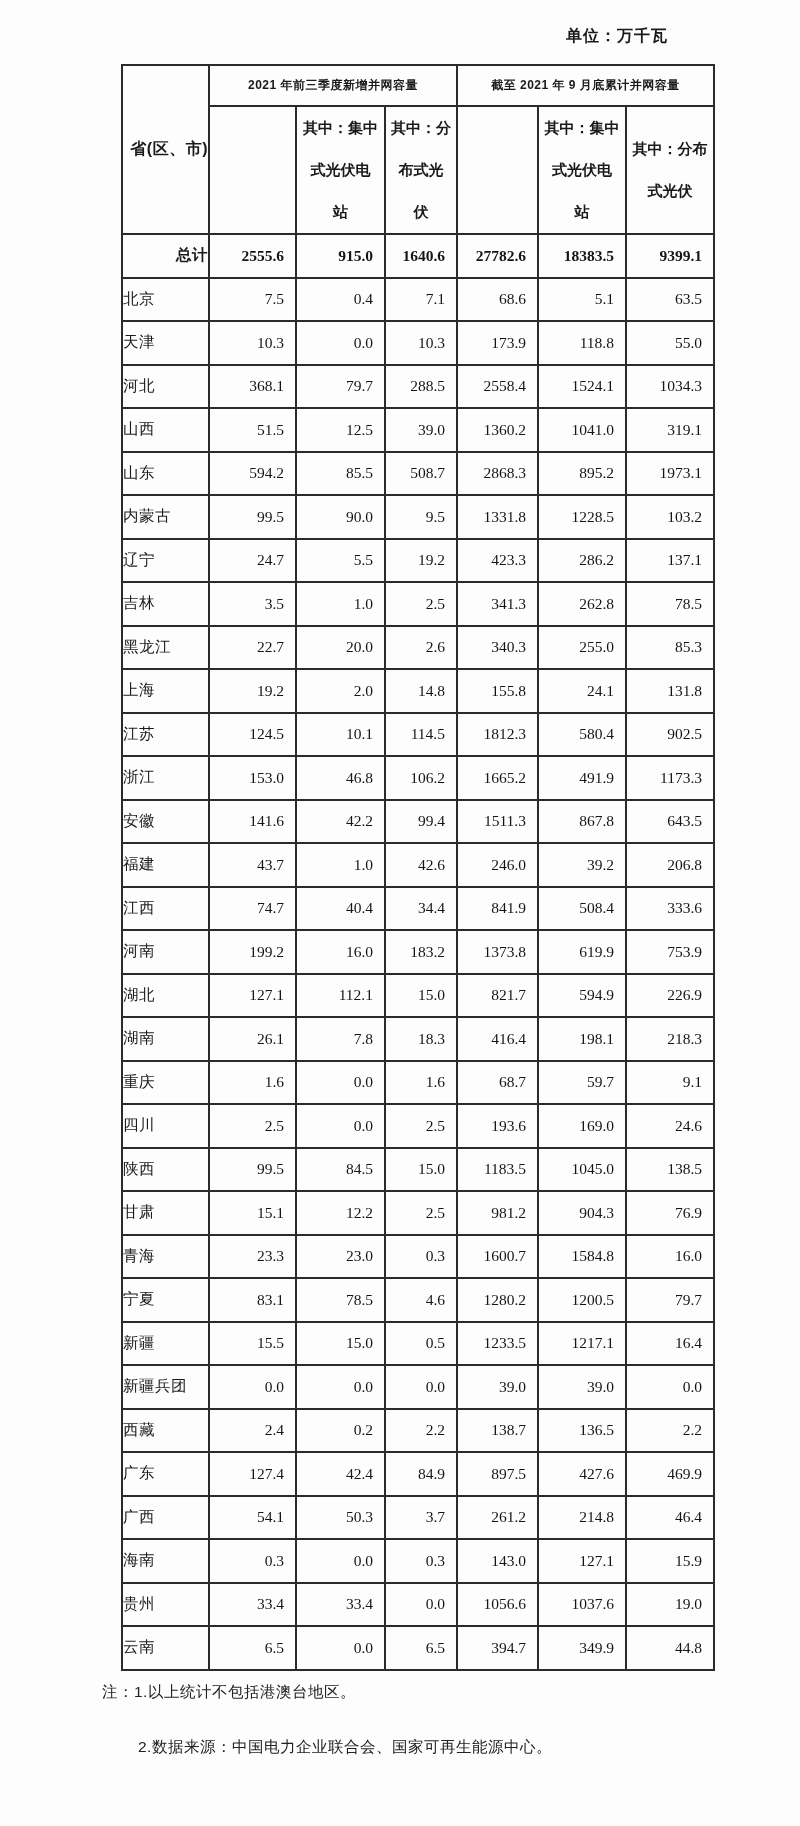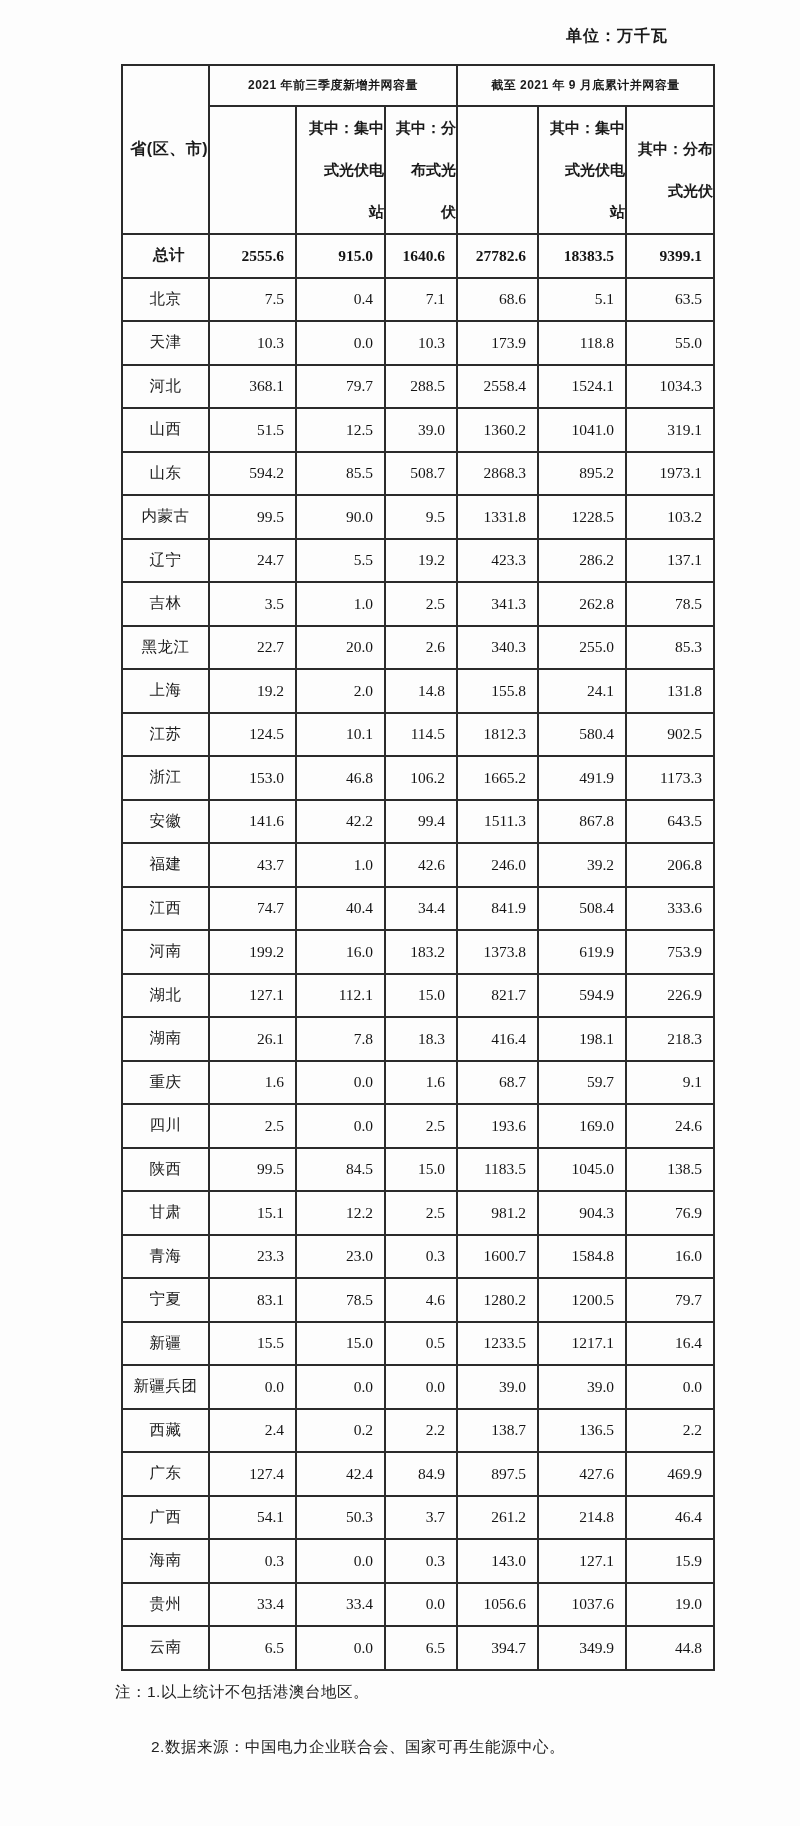--- a/index.html
+++ b/index.html
@@ -47,50 +47,48 @@
   th.group {
     font-size: 12px;
     font-weight: bold;
     text-align: center;
     letter-spacing: 0.5px;
     margin-left: 44px;
   }
   th.sub {
     font-size: 15px;
     font-weight: bold;
-    text-align: right;
+    text-align: center;
     white-space: pre-line;
     line-height: 42px;
   }
   tbody tr { height: 43.5px; }
   td.province {
     font-size: 15.5px;
-    text-align: center;
     letter-spacing: 0.5px;
   }
   td.num {
     font-family: "Liberation Serif", "DejaVu Serif", serif;
     font-size: 15.5px;
     text-align: right;
     padding-right: 11px;
     color: #151515;
   }
   tr.total-row td { font-weight: bold; }
   tr.total-row td.province {
-    text-align: center;
+    text-align: right;
     padding-left: 7px;
     font-size: 15.5px;
   }
   .note {
     position: absolute;
     font-size: 15.5px;
     color: #222;
     letter-spacing: 0.5px;
     white-space: nowrap;
-    margin-left: 13px;
   }
   .note-1 { left: 102px; top: 1682px; }
   .note-2 { left: 138px; top: 1737px; }
 </style>
 </head>
 <body>
 
 <div class="unit-label">单位：万千瓦</div>
 
 <div class="tbl-wrap">

